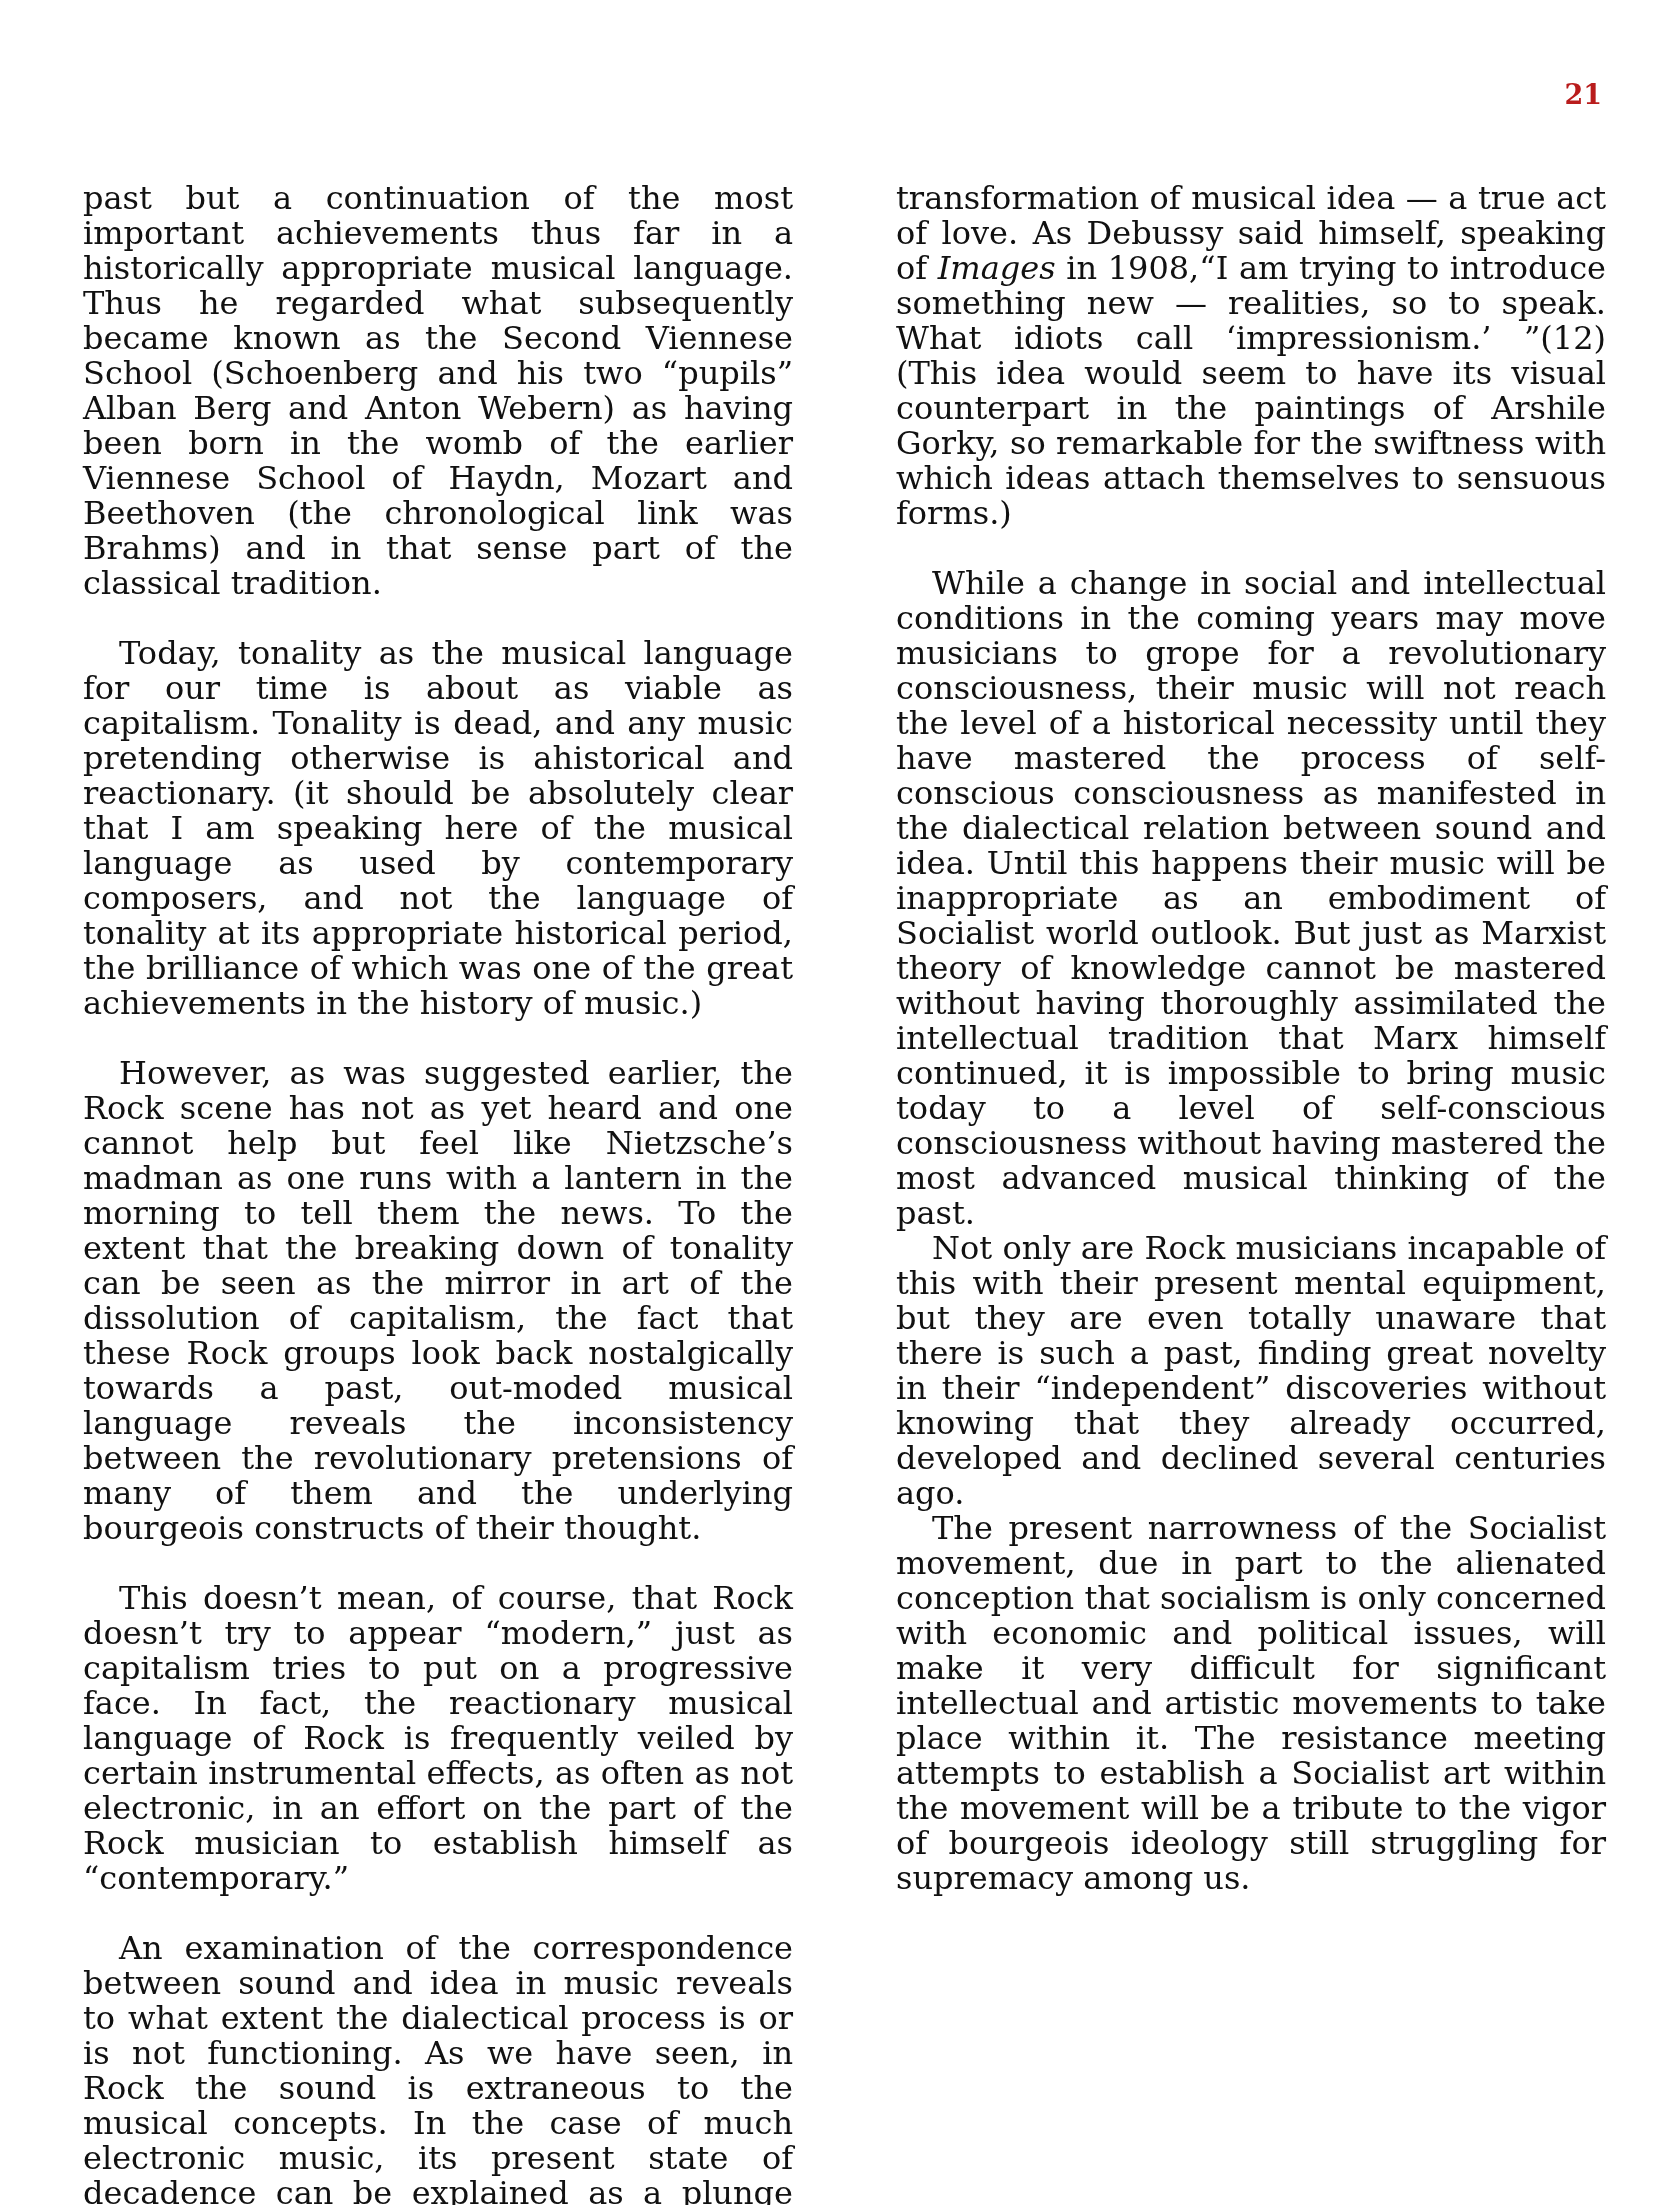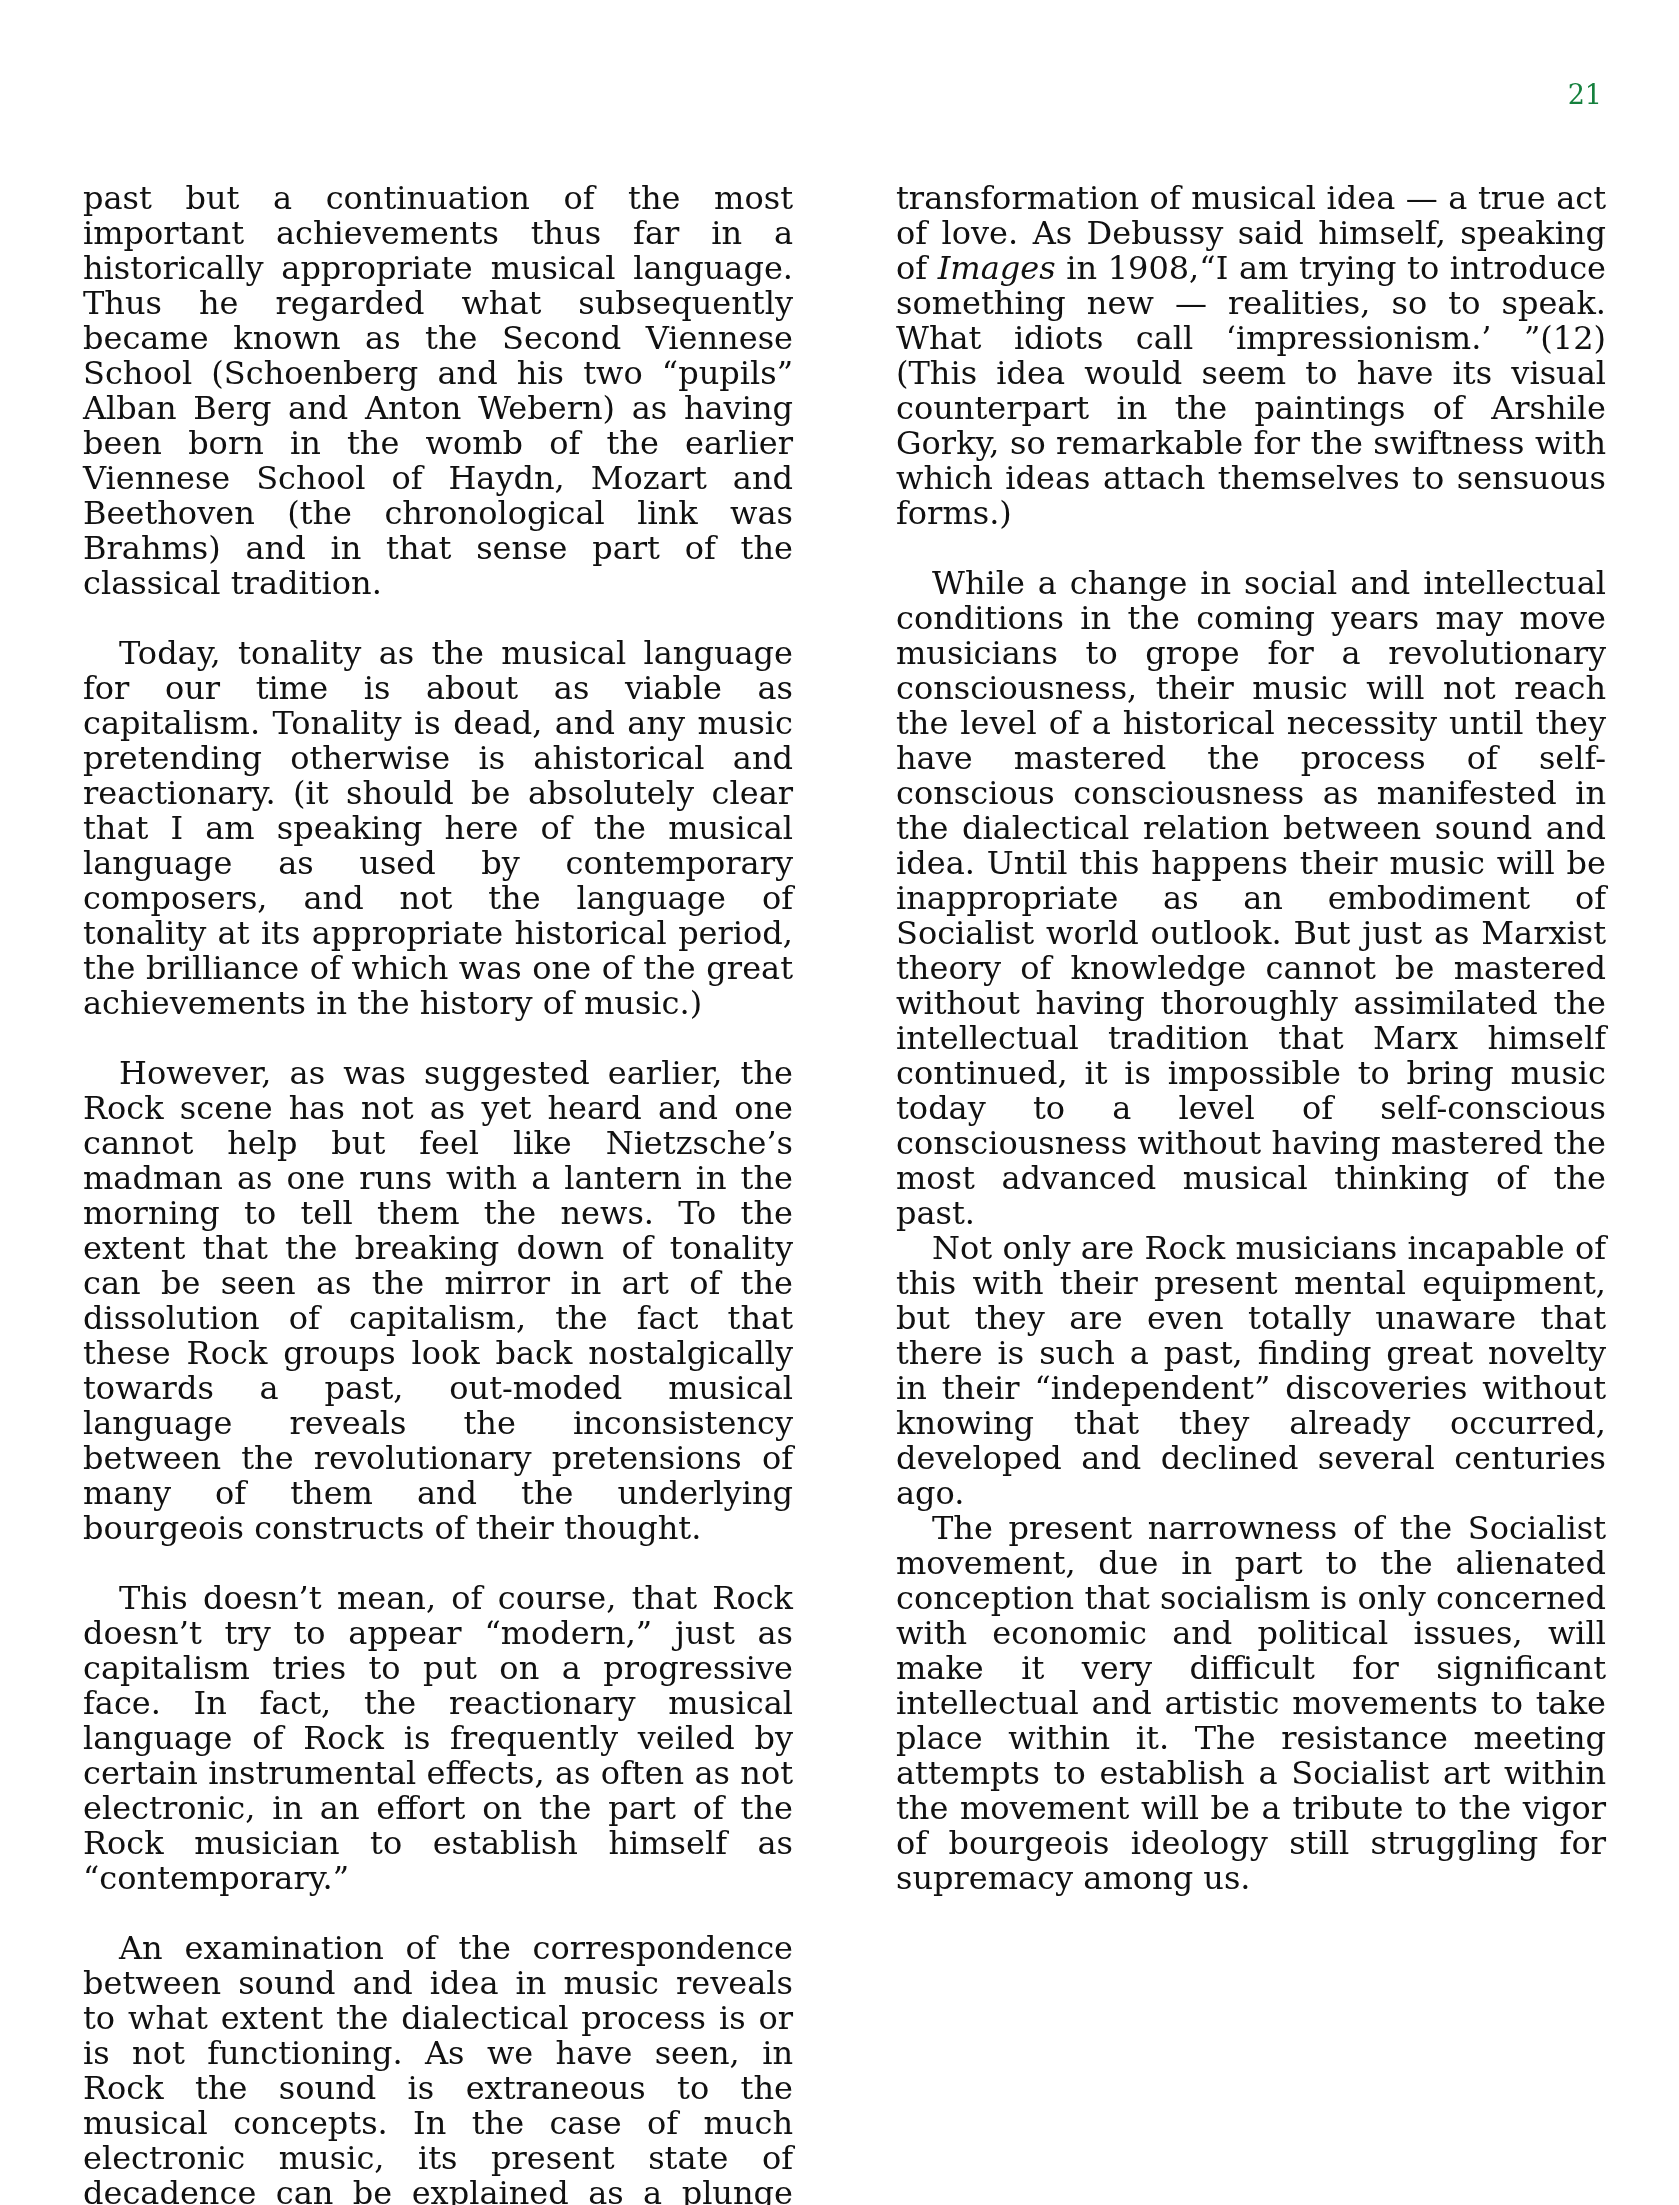--- a/index.html
+++ b/index.html
@@ -1,21 +1,21 @@
 <!DOCTYPE html>
 <html style="font-size:11.2px"><head>
 <meta charset="utf-8">
 <style>
   html, body { margin: 0; padding: 0; background: #ffffff; }
   body { width: 1679px; height: 2205px; position: relative; overflow: hidden; }
   .page { position: absolute; inset: 0; background: #fff; }
   .page-number {
     position: absolute; top: 79px; right: 77px;
     font-family: "DejaVu Serif", "Liberation Serif", serif;
-    font-size: 27px; font-weight: normal; color: #15803d;
+    font-size: 27px; font-weight: bold; color: #b91c1c;
   }
   .column {
     position: absolute; top: 181px; width: 710px;
     font-family: "DejaVu Serif", "Liberation Serif", serif;
     font-size: 32px; line-height: 35px; color: #111;
   }
   .col-left { left: 83px; }
   .col-right { left: 896px; }
   .para { margin: 0; text-align: justify; text-indent: 36px; }
   .para.noindent { text-indent: 0; }

